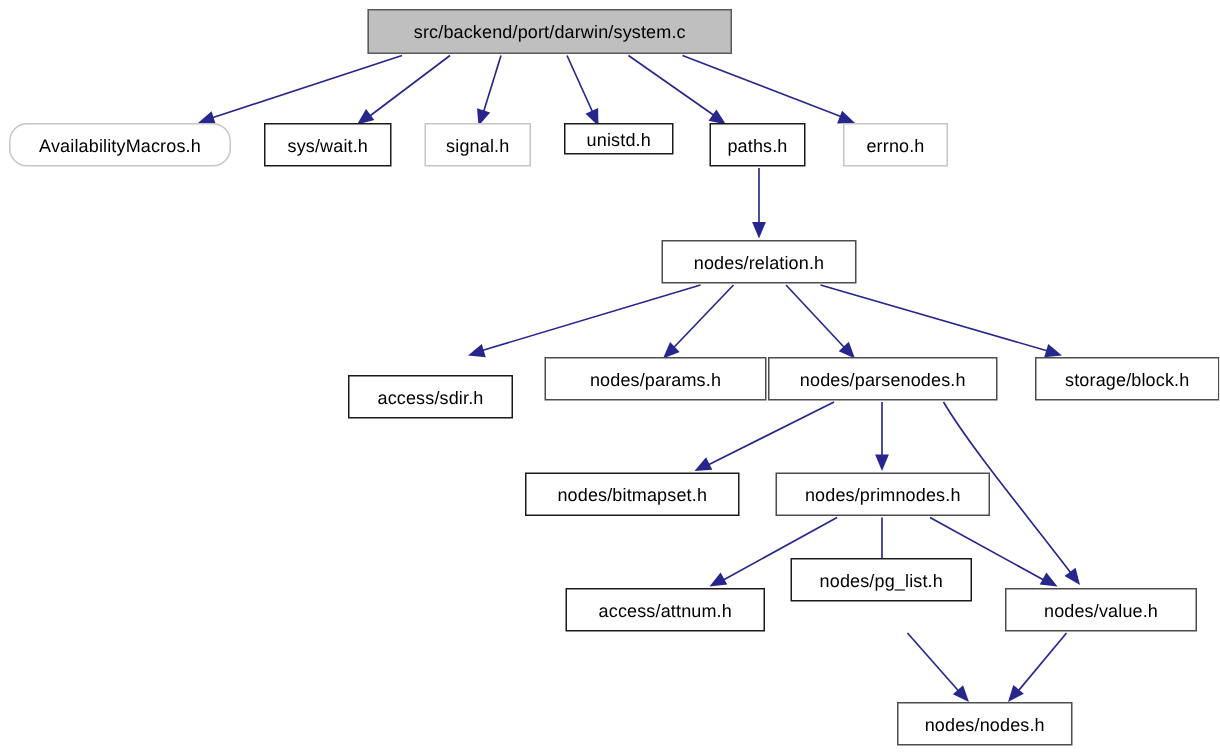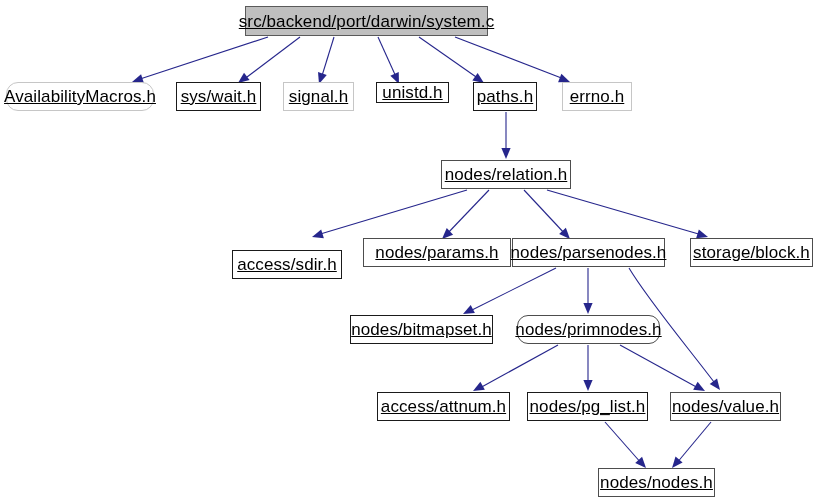--- a/index.html
+++ b/index.html
@@ -32,25 +32,24 @@
     stroke: none;
   }
   .node-box {
     position: absolute;
     box-sizing: border-box;
     display: flex;
     align-items: center;
     justify-content: center;
     background: #ffffff;
     color: #000000;
-    font-size: 17px;
+    font-size: 12px;
     line-height: 1;
     white-space: nowrap;
     letter-spacing: 0.1px;
-    text-decoration: underline;
   }
   .node-box.border-dark {
     border: 1.7px solid #1a1a1a;
   }
   .node-box.border-mid {
     border: 1.4px solid #4d4d4d;
   }
   .node-box.border-light {
     border: 1.4px solid #c6c6c6;
   }
@@ -144,30 +143,30 @@
       </div>
       <div class="node-box border-mid" style="left: 512px; top: 238px; width: 153px; height: 29px;">
         <span class="node-label">nodes/parsenodes.h</span>
       </div>
       <div class="node-box border-mid" style="left: 690px; top: 238px; width: 123px; height: 29px;">
         <span class="node-label">storage/block.h</span>
       </div>
       <div class="node-box border-dark" style="left: 350px; top: 315px; width: 143px; height: 29px;">
         <span class="node-label">nodes/bitmapset.h</span>
       </div>
-      <div class="node-box border-mid" style="left: 517px; top: 315px; width: 143px; height: 29px; border-radius: 11px;">
+      <div class="node-box border-mid" style="left: 517px; top: 315px; width: 143px; height: 29px;">
         <span class="node-label">nodes/primnodes.h</span>
       </div>
       <div class="node-box border-dark" style="left: 377px; top: 392px; width: 133px; height: 29px;">
         <span class="node-label">access/attnum.h</span>
       </div>
-      <div class="node-box border-dark" style="left: 527px; top: 392px; width: 121px; height: 29px;">
+      <div class="node-box border-dark" style="left: 527px; top: 372px; width: 121px; height: 29px;">
         <span class="node-label">nodes/pg_list.h</span>
       </div>
-      <div class="node-box border-mid" style="left: 670px; top: 392px; width: 111px; height: 29px; text-align: right;">
+      <div class="node-box border-mid" style="left: 670px; top: 392px; width: 128px; height: 29px; text-align: right;">
         <span class="node-label">nodes/value.h</span>
       </div>
       <div class="node-box border-mid" style="left: 598px; top: 468px; width: 117px; height: 29px;">
         <span class="node-label">nodes/nodes.h</span>
       </div>
     </div>
 
 </div>
 
 </body></html>

